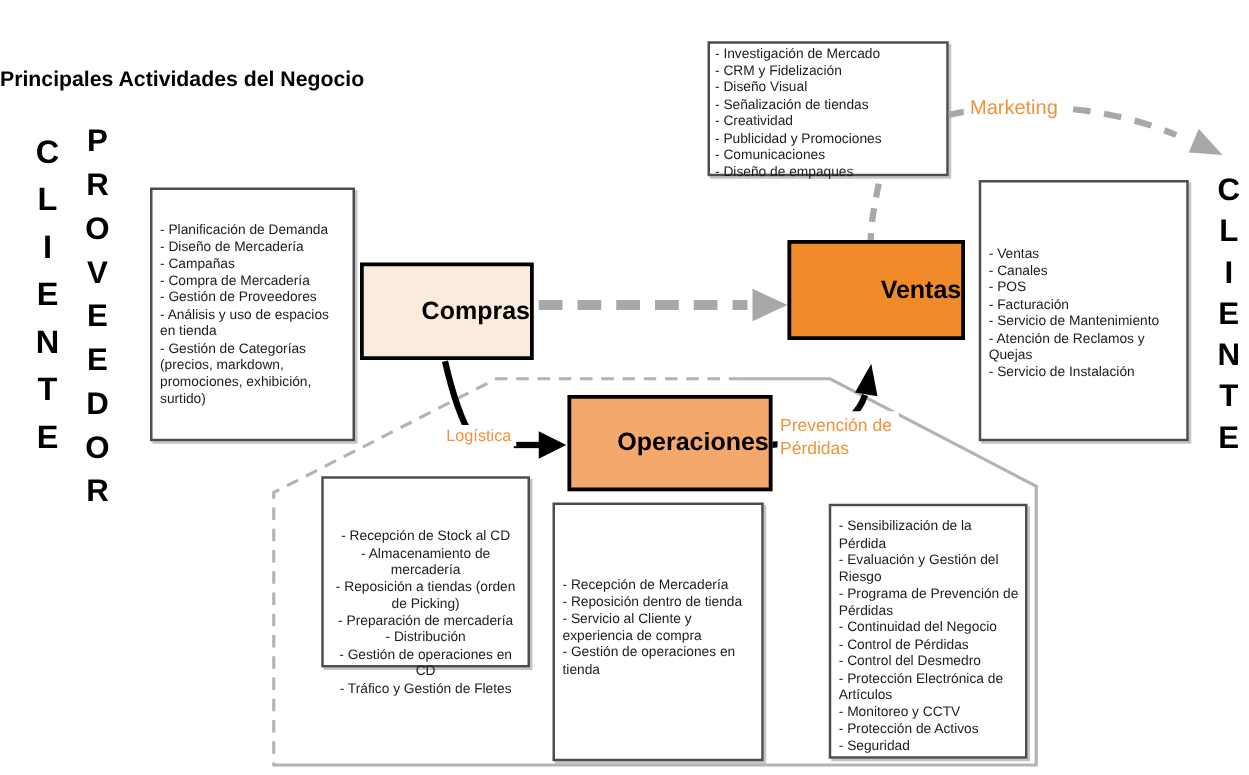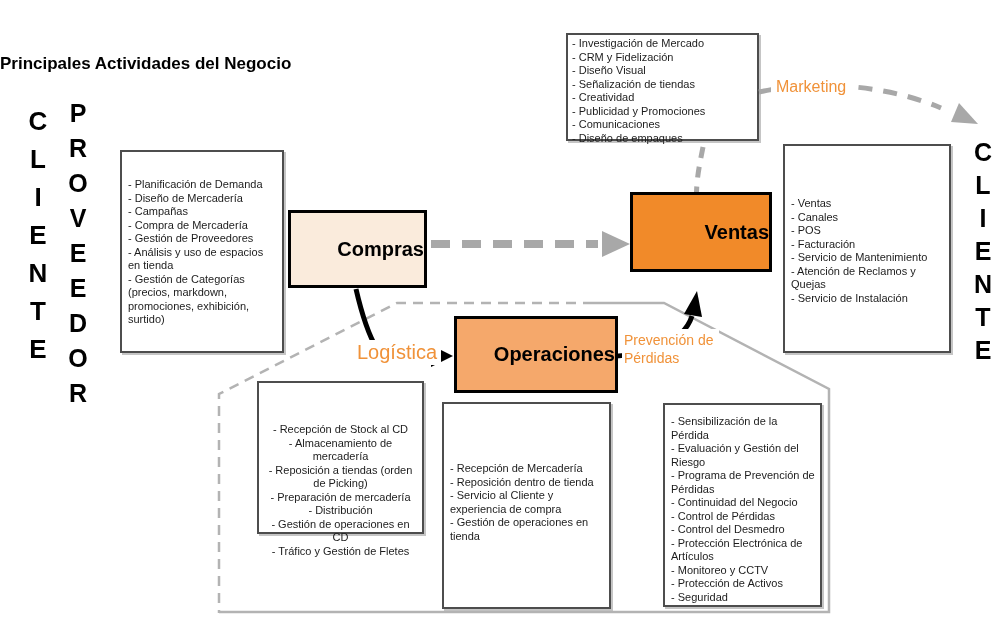--- a/index.html
+++ b/index.html
@@ -34,21 +34,21 @@
   
   .pbox{position:absolute;border:3px solid #000;box-sizing:border-box;z-index:3;
         display:flex;align-items:center;justify-content:flex-end;
         font-weight:bold;font-size:20px;color:#000;}
   #box-compras{left:288px;top:210px;width:139px;height:78px;background:var(--compras-fill,#FAEBDC);}
   #box-ventas{left:630px;top:192px;width:142px;height:80px;background:var(--ventas-fill,#F18A29);}
   #box-operaciones{left:454px;top:316px;width:164px;height:77px;background:var(--operaciones-fill,#F5A86B);}
 
   
   .flowlabel{position:absolute;background:#fff;color:var(--accent-orange,#F09239);z-index:4;}
-  #label-logistica{left:353px;top:340px;font-size:20px;padding:1px 4px;}
+  #label-logistica{left:353px;top:340px;font-size:13px;padding:1px 4px;}
   #label-prevencion{left:622px;top:329px;width:93px;text-align:left;
                     font-size:14px;line-height:18px;padding:2px 2px;}
   #label-marketing{left:771px;top:77px;font-size:16px;padding:1px 5px;}
 </style>
 </head>
 <body>
 
 <div class="canvas">
 
   <div class="title">Principales Actividades del Negocio</div>

